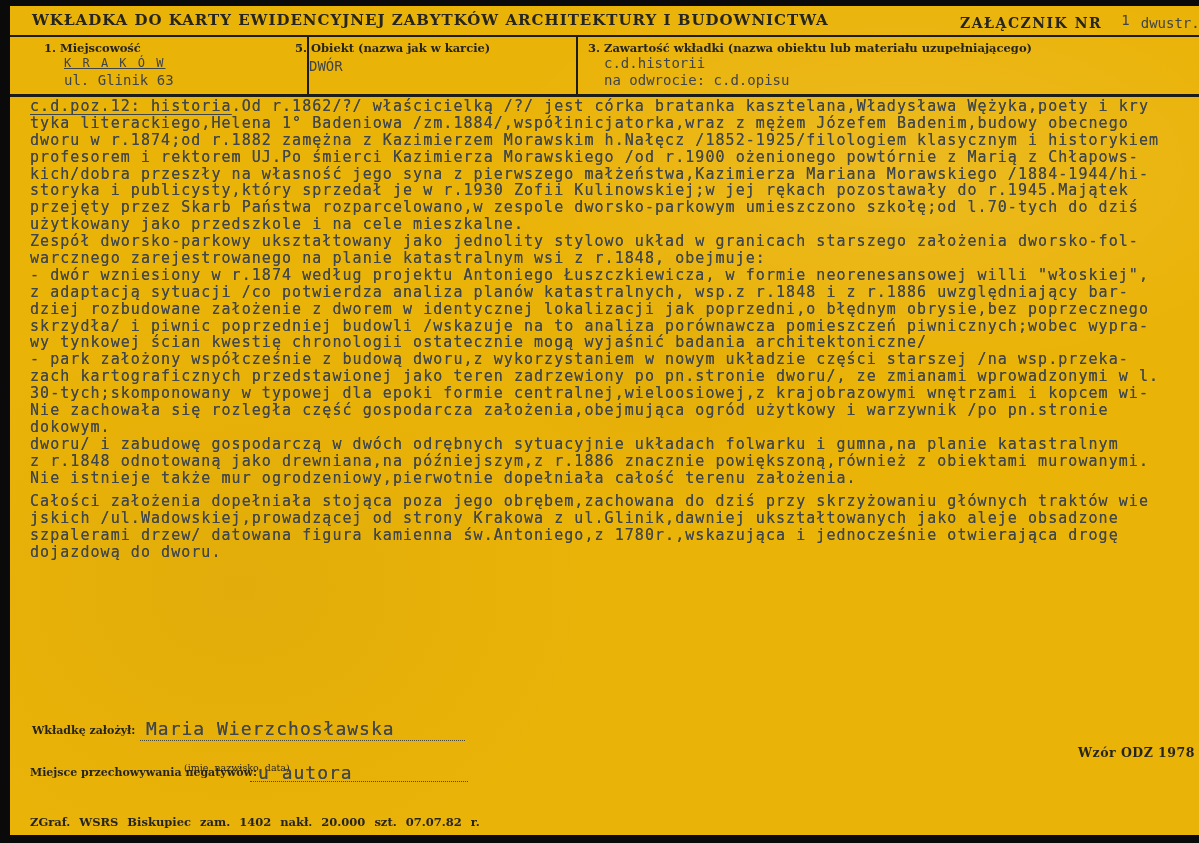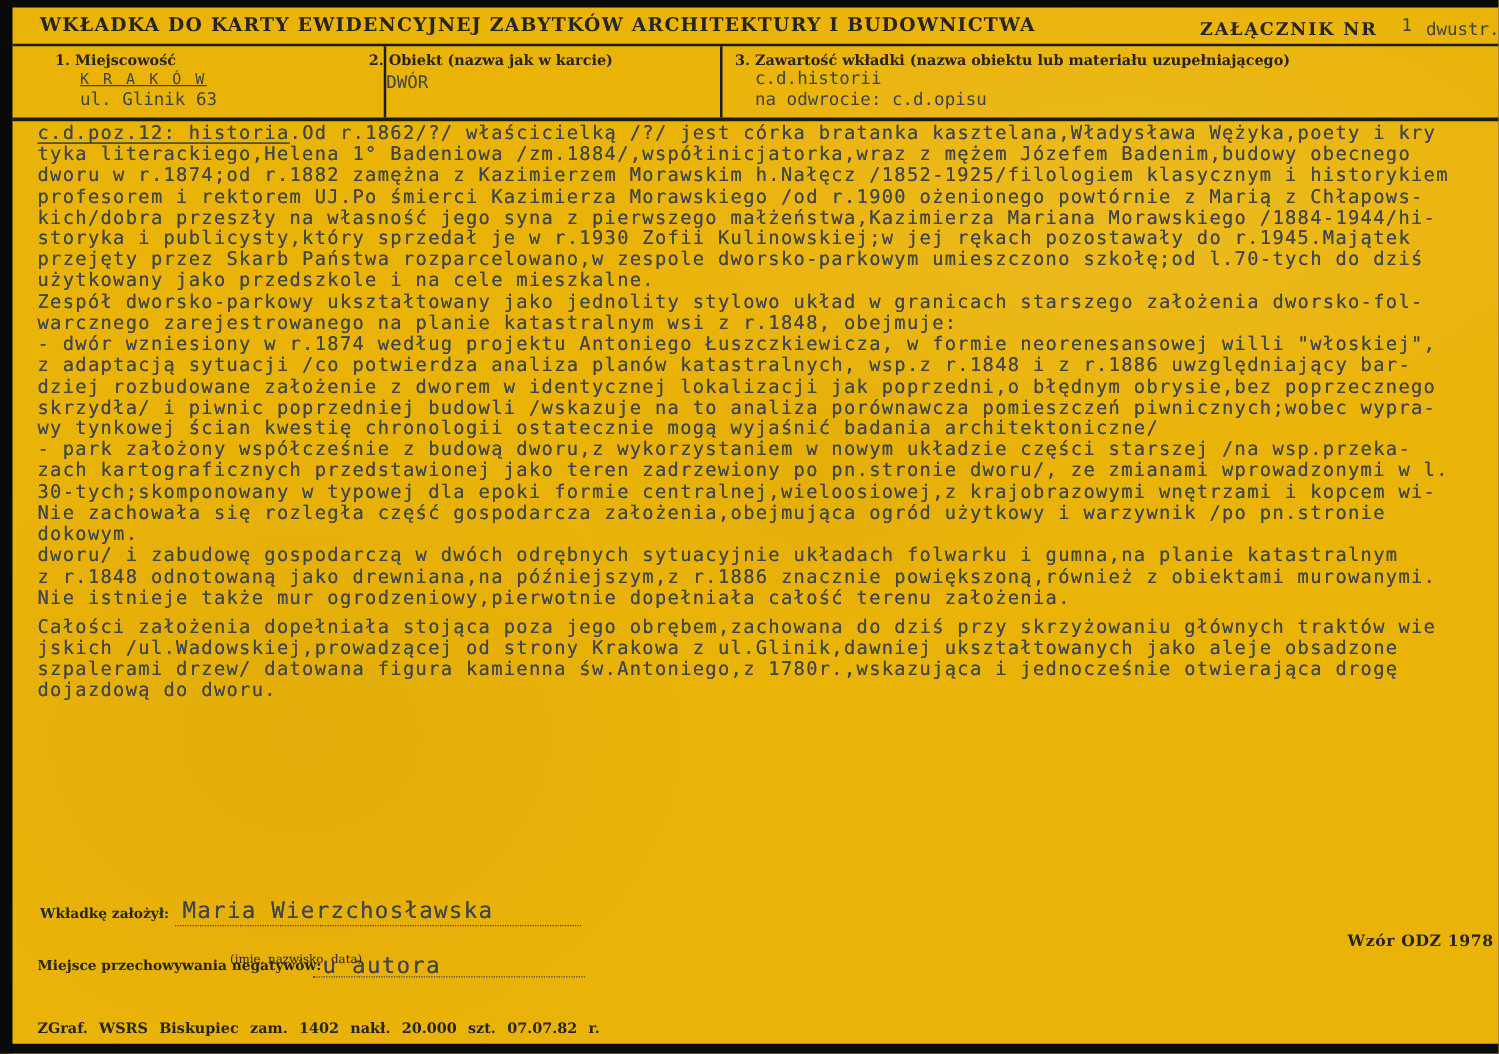--- a/index.html
+++ b/index.html
@@ -83,21 +83,21 @@
   </div>
   <div class="hdr-rule"></div>
 
   <div class="ftable">
     <div class="fcell fcell1">
       <div class="flabel">1. Miejscowość</div>
       <div class="ftyped big">K R A K Ó W</div>
       <div class="ftyped">ul. Glinik 63</div>
     </div>
     <div class="fcell fcell2">
-      <div class="flabel">2. Obiekt (nazwa jak w karcie)</div>
+      <div class="flabel">5. Obiekt (nazwa jak w karcie)</div>
       <div class="ftyped">DWÓR</div>
     </div>
     <div class="fcell fcell3">
       <div class="flabel">3. Zawartość wkładki (nazwa obiektu lub materiału uzupełniającego)</div>
       <div class="ftyped">c.d.historii</div>
       <div class="ftyped">na odwrocie: c.d.opisu</div>
     </div>
   </div>
 
   <div class="body-text">

